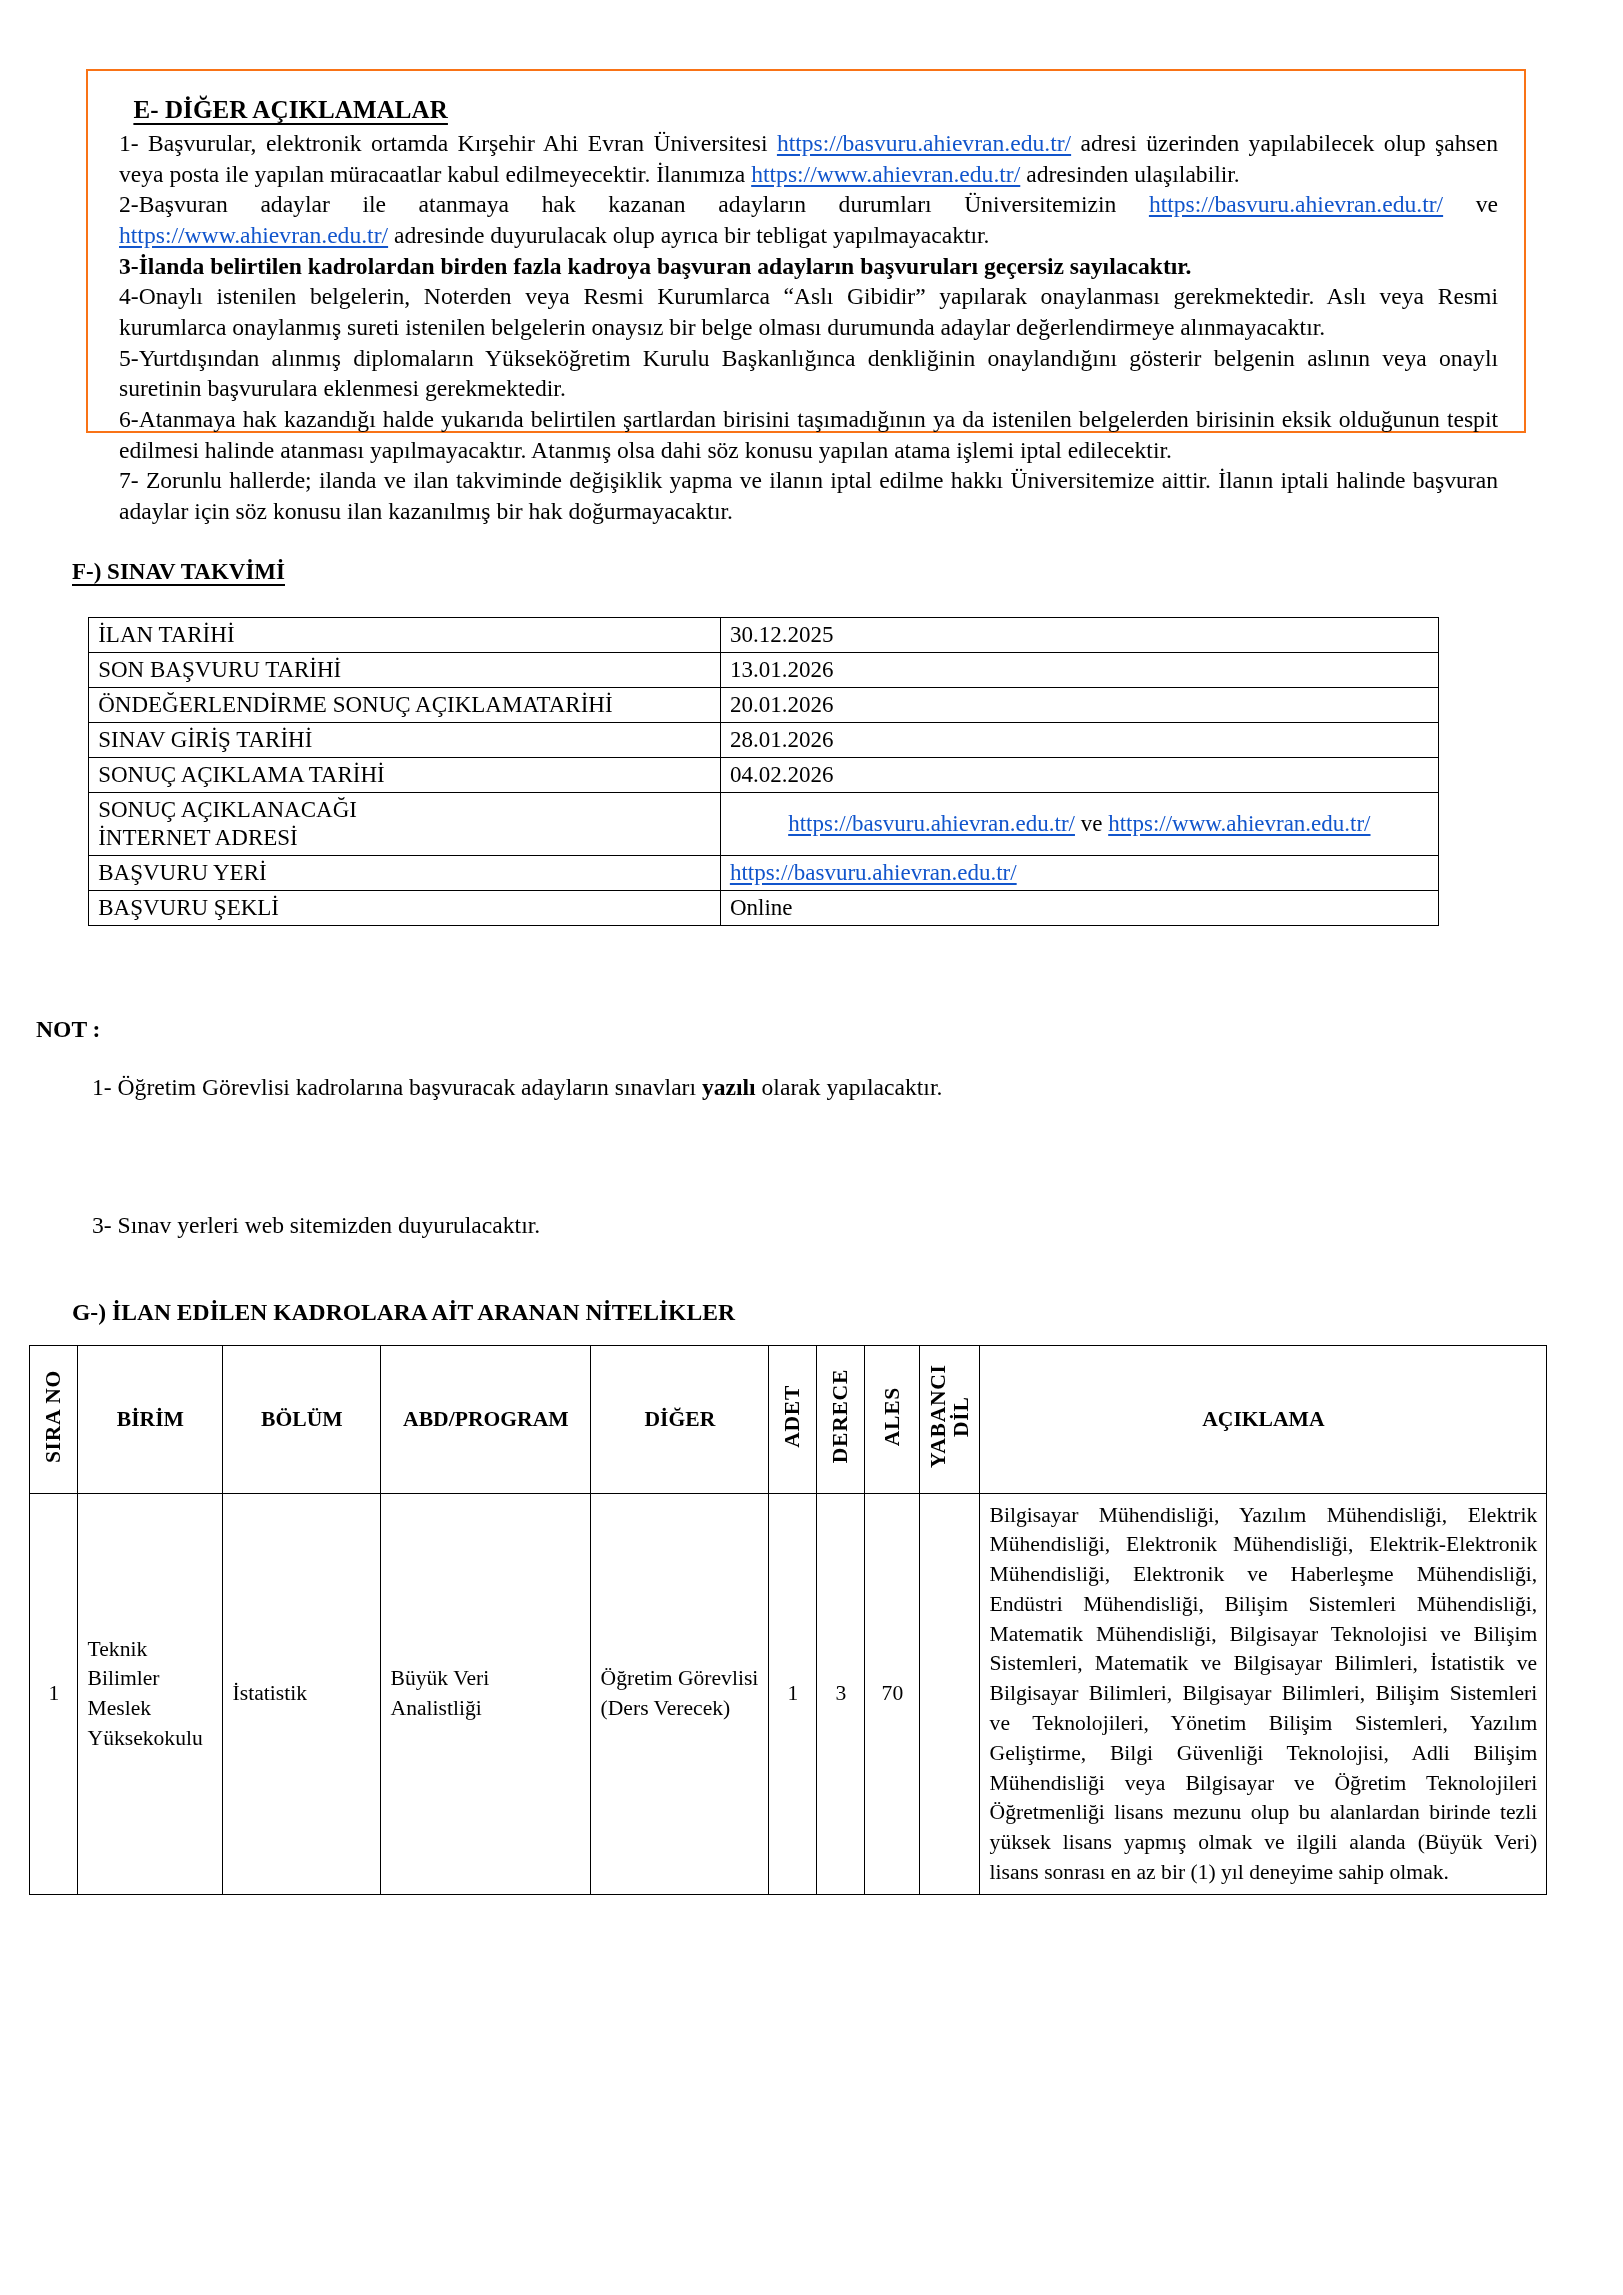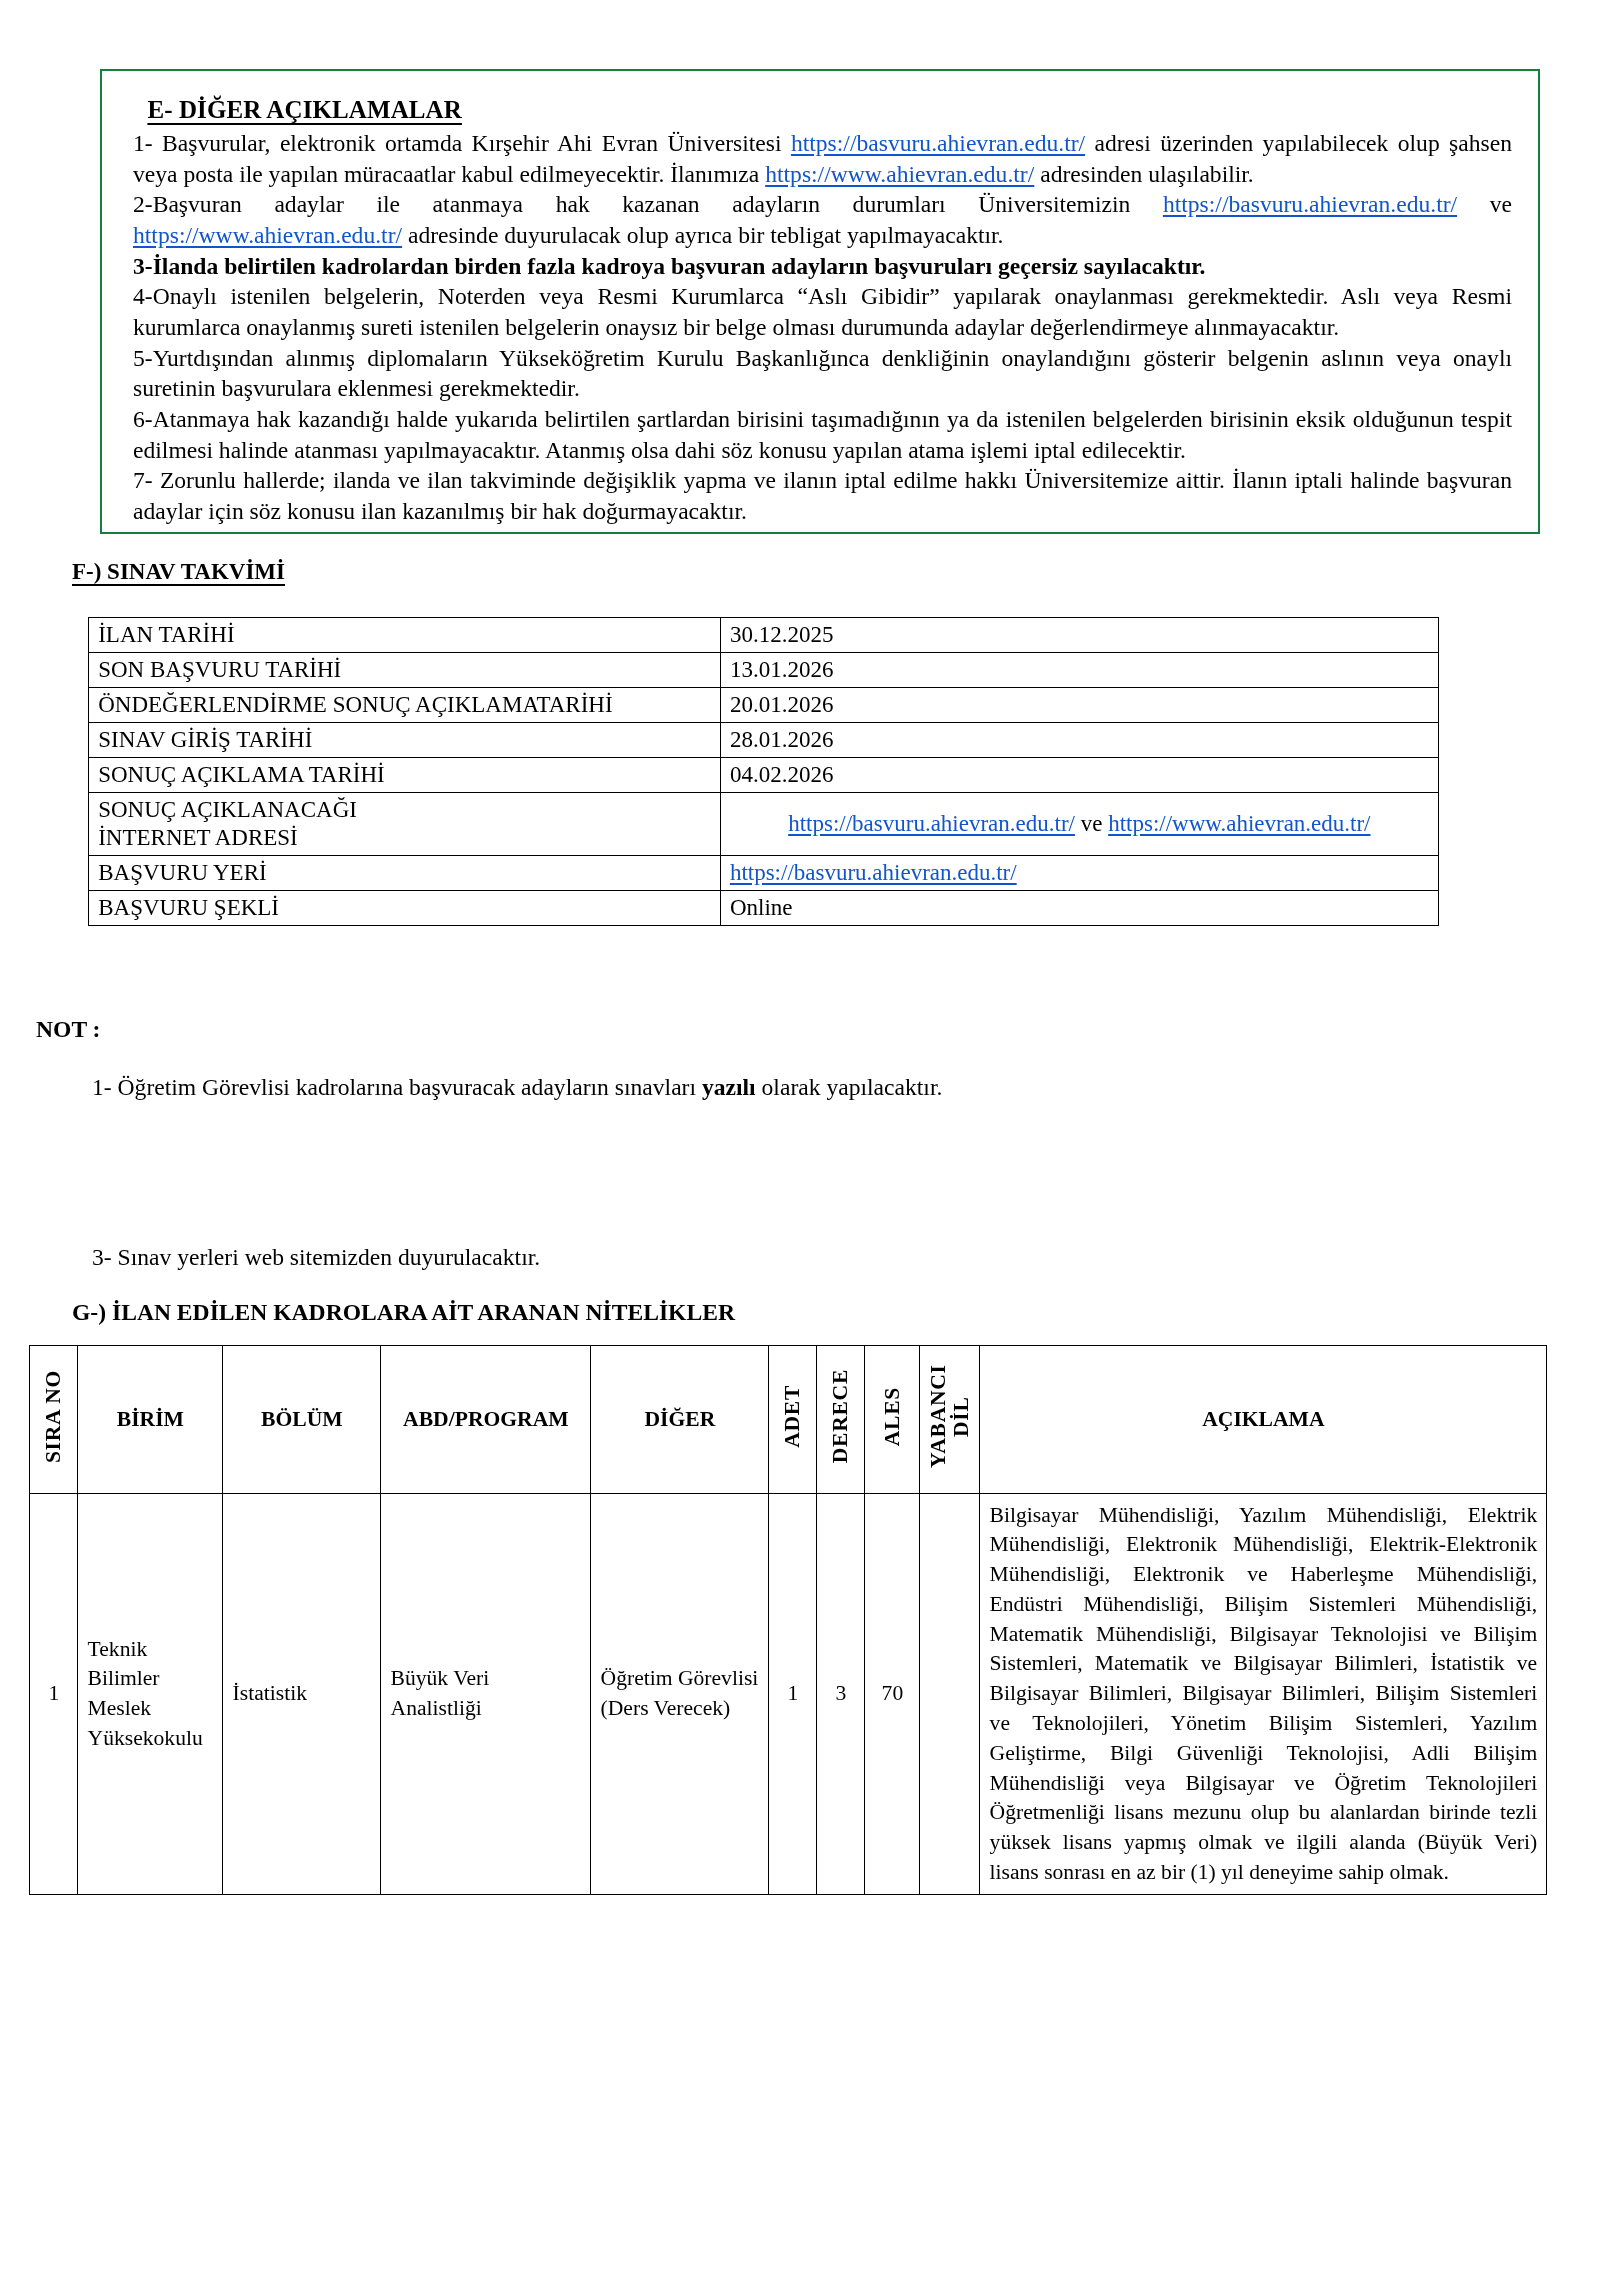--- a/index.html
+++ b/index.html
@@ -20,25 +20,25 @@
   .page {
     position: absolute;
     left: 0; top: 0;
     width: 1623px;
     height: 2295px;
   }
 
   
   .box-e {
     position: absolute;
-    left: 100px;
+    left: 86px;
     top: 69px;
     width: 1440px;
-    height: 465px;
-    border: 2px solid #15803d;
+    height: 364px;
+    border: 2px solid #f97316;
     box-sizing: border-box;
   }
   .box-e-inner {
     padding: 25px 26px 0 31px;
   }
   .heading-e {
     font-size: 25px;
     font-weight: bold;
     text-decoration: underline;
     text-underline-offset: 4.6px;
@@ -107,21 +107,21 @@
     font-size: 23.6px;
     font-weight: bold;
   }
   .not-item {
     position: absolute;
     font-size: 23.6px;
     line-height: 1.25;
   }
   .not-1 { left: 92px; top: 1073px; }
   .not-2 { left: 92px; top: 1142px; }
-  .not-3 { left: 92px; top: 1211px; margin-top: 32px; }
+  .not-3 { left: 92px; top: 1211px; }
 
   
   .heading-g {
     position: absolute;
     left: 72px;
     top: 1299px;
     font-size: 23.6px;
     font-weight: bold;
   }
 

